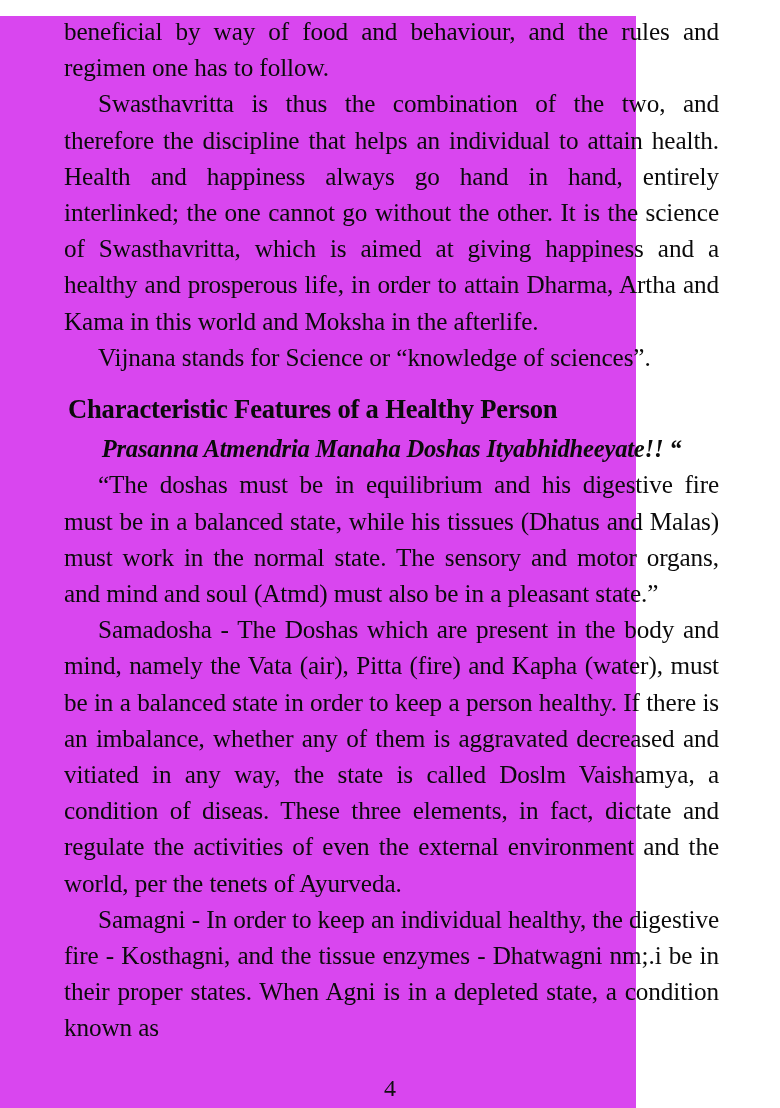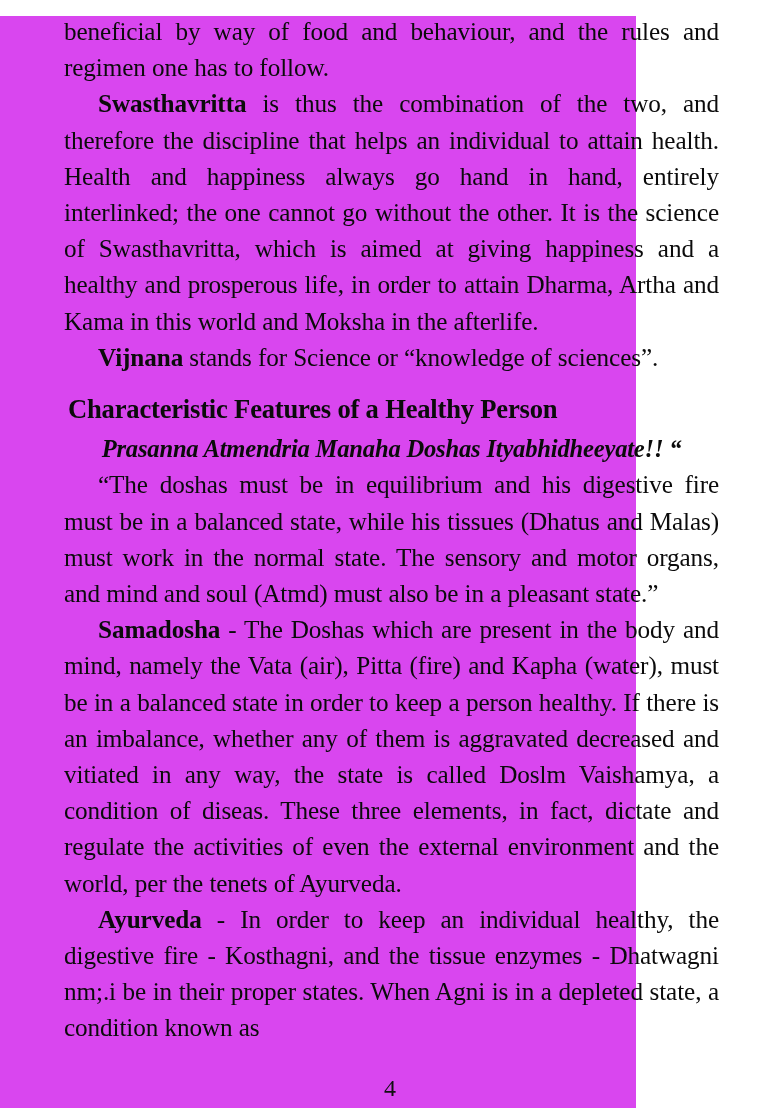--- a/index.html
+++ b/index.html
@@ -58,21 +58,21 @@
   }
   p.verse {
     margin: 0;
     font-size: 24.6px;
     line-height: 36.2px;
     font-weight: bold;
     font-style: italic;
     text-align: center;
     letter-spacing: -0.2px;
   }
-  .b { font-weight: bold; }
+  .b { font-weight: normal; }
   .i { }
 
   .page-number {
     position: absolute;
     left: 0;
     top: 1058px;
     width: 780px;
     text-align: center;
     font-size: 24px;
     line-height: 28px;
@@ -94,19 +94,19 @@
 
     <h2 class="section-heading">Characteristic Features of a Healthy Person</h2>
 
     <p class="verse">Prasanna Atmendria Manaha Doshas Ityabhidheeyate!! “</p>
 
 
     <p class="body-par indent"><span>“The doshas must be in equilibrium and his digestive fire must be in a balanced state, while his tissues </span><span class="i">(Dhatus and Malas)</span><span> must work in the normal state. The sensory and motor organs, and mind and soul </span><span class="i">(Atmd)</span><span> must also be in a pleasant state.”</span></p>
 
     <p class="body-par indent"><span class="b">Samadosha</span><span> - The Doshas which are present in the body and mind, namely the </span><span class="i">Vata</span><span> (air), </span><span class="i">Pitta</span><span> (fire) and </span><span class="i">Kapha</span><span> (water), must be in a balanced state in order to keep a person healthy. If there is an imbalance, whether any of them is aggravated decreased and vitiated in any way, the state is called </span><span class="i">Doslm Vaishamya,</span><span> a condition of diseas. These three elements, in fact, dictate and regulate the activities of even the external environment and the world, per the tenets of Ayurveda.</span></p>
 
-    <p class="body-par indent"><span class="b">Ayurveda</span><span> - In order to keep an individual healthy, the digestive fire - </span><span class="i">Kosthagni,</span><span> and the tissue enzymes - </span><span class="i">Dhatwagni</span><span> nm;.i be in their proper states. When Agni is in a depleted state, a condition known as </span></p>
+    <p class="body-par indent"><span class="b">Samagni</span><span> - In order to keep an individual healthy, the digestive fire - </span><span class="i">Kosthagni,</span><span> and the tissue enzymes - </span><span class="i">Dhatwagni</span><span> nm;.i be in their proper states. When Agni is in a depleted state, a condition known as </span></p>
 
   </div>
 
   <div class="page-number">4</div>
 
 </div>
 
 </body></html>

